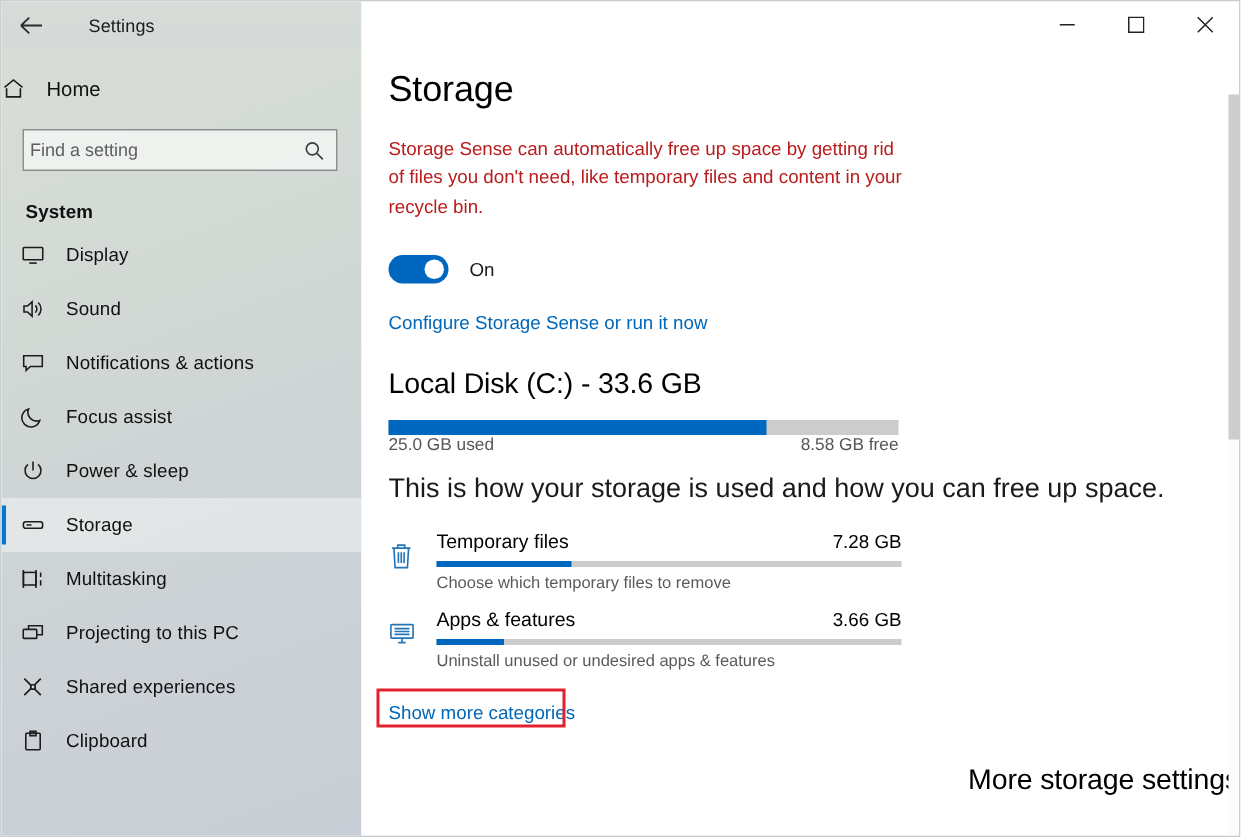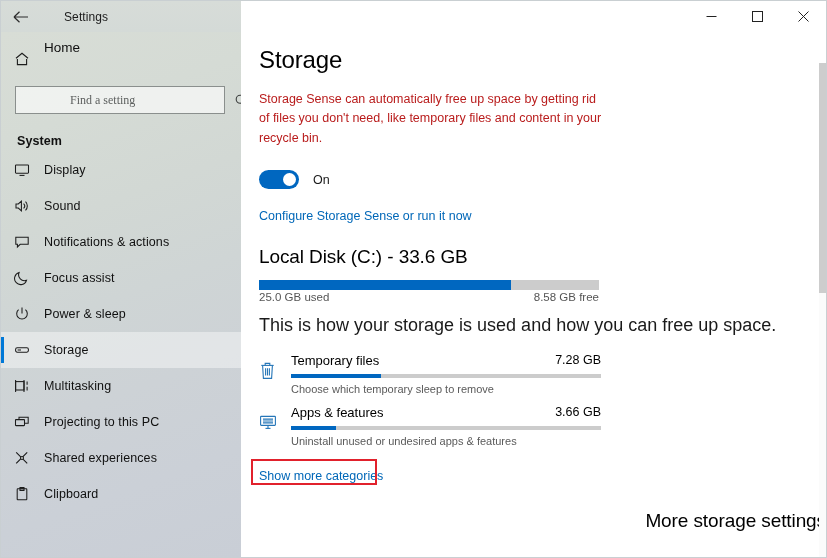--- a/index.html
+++ b/index.html
@@ -32,21 +32,21 @@
     flex:1; height:31px; background:#ffffff;
     display:flex; justify-content:flex-end; align-items:center;
   }
   .back-btn {
     width:40px; height:31px;
     display:flex; align-items:center; justify-content:center;
     color:#2b2b2b;
   }
   .back-btn svg { display:block; }
   .tb-title {
-    font-size:12px; color:#1b1b1b; margin-left:23px;
+    font-size:12px; color:#1b1b1b; margin-left:18px;
     letter-spacing:.1px;
   }
   .wc {
     width:46px; height:31px;
     display:flex; align-items:center; justify-content:center;
     color:#222;
   }
 
   
   .sidebar {
@@ -56,37 +56,37 @@
         #d8ddd6 0%,
         #d5dbd5 18%,
         #d2d8d4 34%,
         #cfd5d5 50%,
         #cdd2d6 66%,
         #cbd0d7 82%,
         #c9ced6 100%);
     overflow:hidden;
   }
   .home-row {
-    display:flex; 
-    height:38px; margin-top:8px; padding-left:13px;
+    display:flex; align-items:center;
+    height:38px; margin-top:8px; 
   }
   .home-row .ic { width:30px; color:#1d1d1d; display:flex; align-items:center; }
   .home-row .lbl { font-size:13.5px; color:#101010; }
 
   .search-wrap { padding:8px 16px 0 14px; }
   .search-box {
     position:relative;
     height:28px; background:rgba(255,255,255,.62);
     border:1px solid #8a8f8d;
     display:flex; align-items:center;
   }
   .search-box input {
     flex:1; border:0; outline:0; background:transparent;
-    font-family:Liberation Serif, serif;
-    font-size:12px; color:#3a3a3a; padding:0 10px;margin-left:44px;
+    font-family:Liberation Sans, sans-serif;
+    font-size:12px; color:#3a3a3a; padding:0 4px;
   }
   .search-box input::placeholder { color:#5c5f5e; }
   .search-ic { padding-right:8px; color:#3c3f3e; display:flex; }
 
   .group-title {
     font-size:12.5px; font-weight:bold; color:#101010;
     padding:20px 0 4px 16px; letter-spacing:.1px;
   }
 
   .nav-item {
@@ -158,21 +158,21 @@
   .cat {
     display:flex; align-items:flex-start;
     padding:5px 0 5px 0;
   }
   .cat .cat-ic {
     width:32px; padding-top:8px; color:#2576b8;
     display:flex; justify-content:flex-start;
   }
   .cat .cat-body { width:310px; }
   .cat .cat-top {
-    display:flex; justify-content:space-between; align-items:flex-start;
+    display:flex; justify-content:space-between; align-items:flex-end;
   }
   .cat .cat-name { font-size:13px; color:#000; }
   .cat .cat-size { font-size:12.5px; color:#000; }
   .cat .cat-bar-outer {
     width:310px; height:4px; background:#cccccc; margin-top:6px;
   }
   .cat .cat-bar-fill { height:4px; background:#0067c0; }
   .cat .cat-sub { font-size:11px; color:#5a5a5a; margin-top:5px; }
 
   .more-cats-wrap {
@@ -402,21 +402,21 @@
             </svg>
           </span>
           <div class="cat-body">
             <div class="cat-top">
               <span class="cat-name">Temporary files</span>
               <span class="cat-size">7.28 GB</span>
             </div>
             <div class="cat-bar-outer">
               <div class="cat-bar-fill" id="cat0-fill" style="width: 29%;"></div>
             </div>
-            <div class="cat-sub">Choose which temporary sleep to remove</div>
+            <div class="cat-sub">Choose which temporary files to remove</div>
           </div>
         </div>
 
         <div class="cat">
           <span class="cat-ic">
             <svg width="18" height="19" viewBox="0 0 18 19" fill="none" stroke="currentColor" stroke-width="1.1">
               <rect x="1.6" y="3.4" width="14.8" height="9" rx="0.6"></rect>
               <path d="M6.5 15.4h5"></path>
                 <path d="M9 12.4v3"></path>
               <path d="M4 6.1h10M4 8h10M4 9.9h10"></path>

